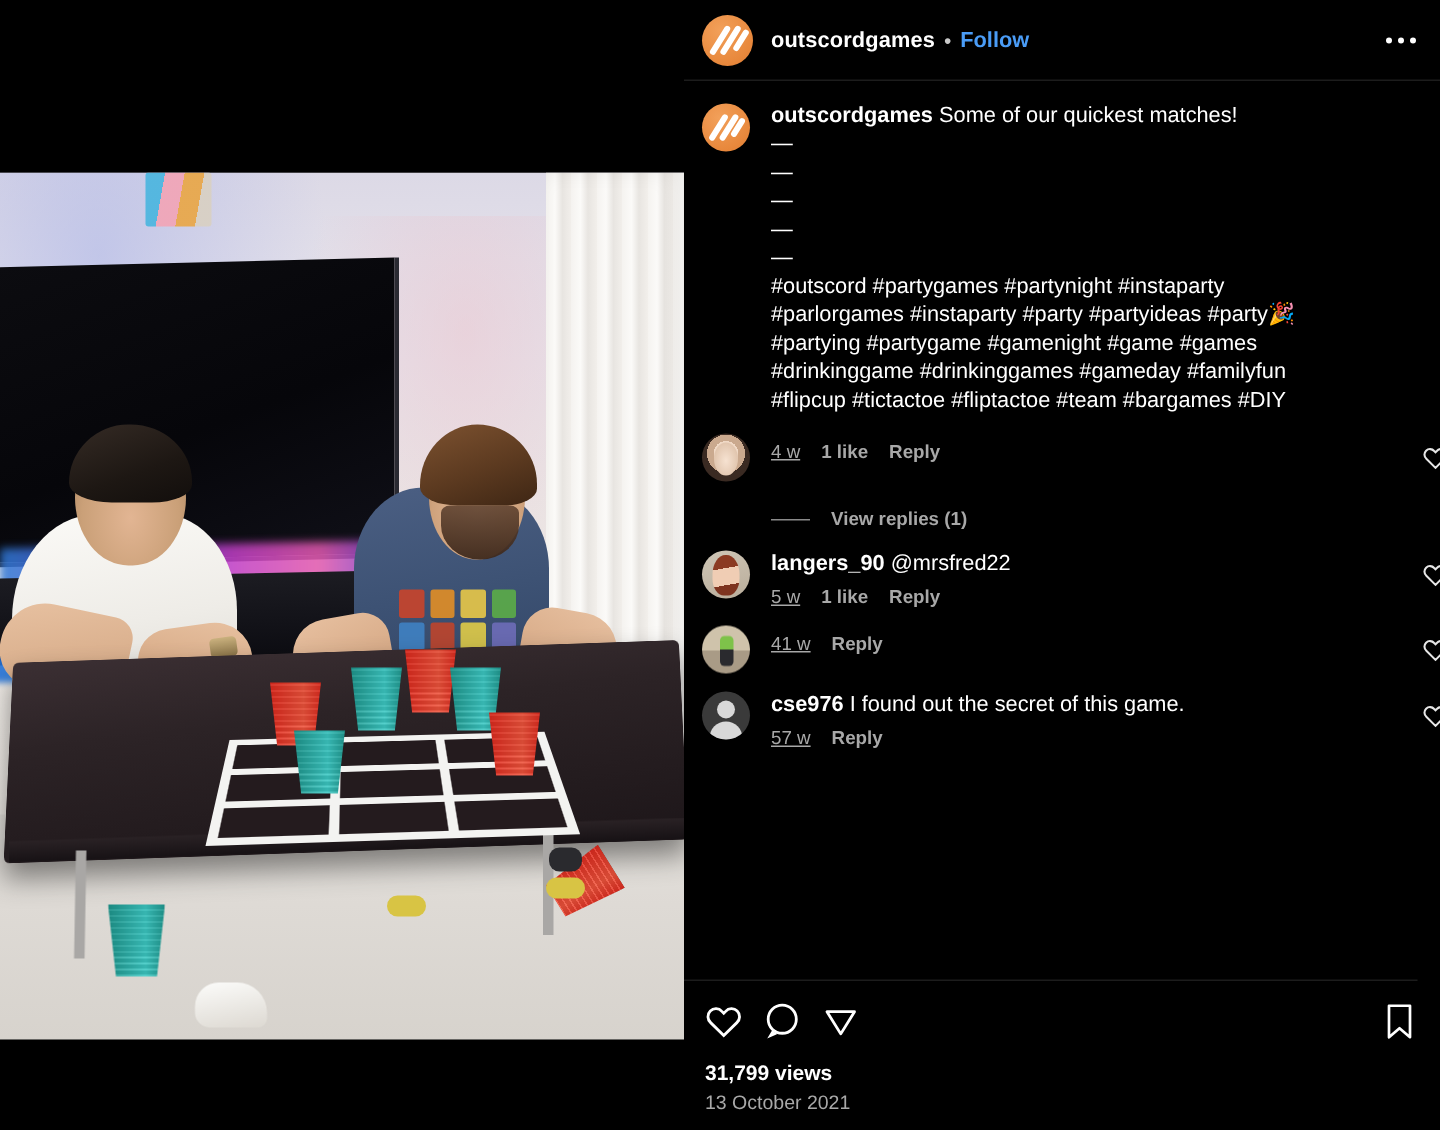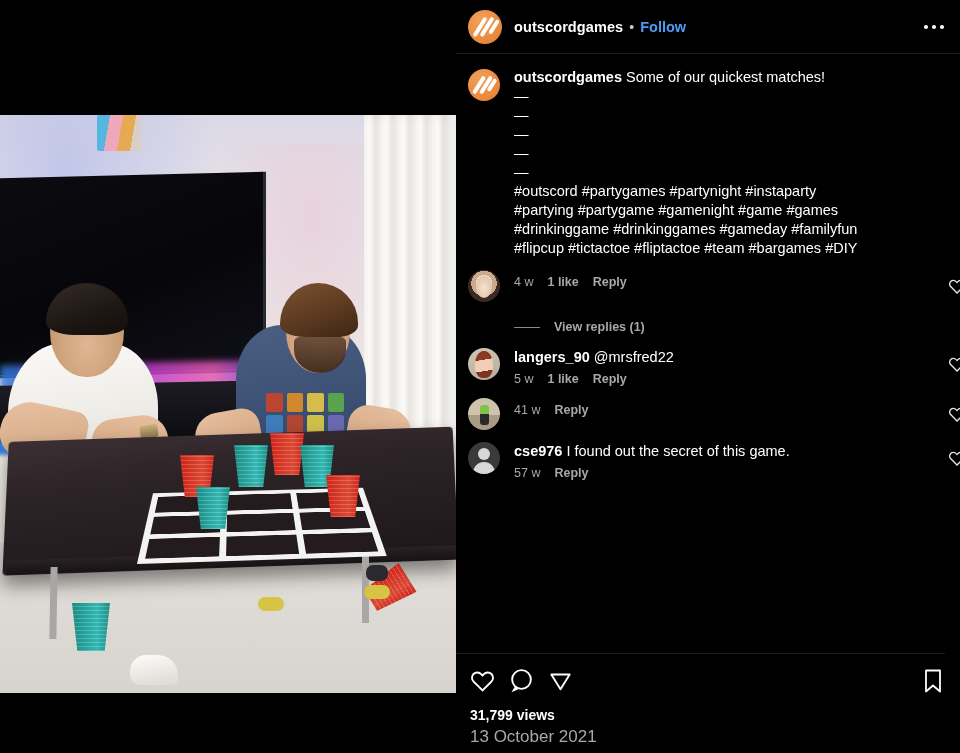--- a/index.html
+++ b/index.html
@@ -275,38 +275,38 @@
   .comment {
     display:flex; align-items:flex-start;
     padding: 12px 14px 0 12px; position:relative;
   }
   .c-avatar { width:32px; height:32px; border-radius:50%; flex:0 0 32px; overflow:hidden; background:#262626; position:relative; }
   .c-body { margin-left:14px; flex:1; }
   .c-line1 { font-size:14.5px; line-height:19px; color:#fff; }
   .c-user { font-weight:bold; }
   .c-meta { margin-top:5px; font-size:12.5px; color:#a8a8a8; display:flex; gap:14px; align-items:center; }
   .c-meta .reply, .c-meta .likes { font-weight:bold; color:#a8a8a8; cursor:pointer; }
-  .c-meta .time { color:#a8a8a8; }
+  .c-meta .time { color:#a8a8a8;text-decoration:underline; }
   .c-heart { position:absolute; right:-6px; top:20px; }
   .view-replies {
     display:flex; align-items:center; gap:14px;
     margin: 18px 0 2px 58px; font-size:12.5px; color:#a8a8a8; font-weight:bold; cursor:pointer;
   }
   .vr-line { width:26px; height:1px; background:#8a8a8a; display:block; }
 
   .ig-actions {
     position:absolute; left:0; right:15px; bottom:0; height:100px;
     border-top:1px solid #1c1c1c; background:#000;
     padding: 14px 14px 0 14px;
   }
   .act-row { display:flex; align-items:center; gap:14px; position:relative; }
   .act-icon { cursor:pointer; line-height:0; }
   .act-spacer { flex:1; }
   .views { margin-top:14px; font-size:14px; font-weight:bold; color:#fff; }
-  .date { margin-top:4px; font-size:17px; color:#a8a8a8; }
+  .date { margin-top:4px; font-size:13px; color:#a8a8a8; }
 
   
   .av-jackie { background: radial-gradient(circle at 50% 42%, #f0d9c6 0 34%, #caa98e 34% 52%, #3a2a22 52% 100%); }
   .av-jackie::after { content:""; position:absolute; left:8px; top:6px; width:16px; height:22px; background:radial-gradient(ellipse at 50% 55%, #f6e2d1, #d8b99f); border-radius:50%; }
   .av-langers { background: linear-gradient(160deg,#cfc6b6 0%, #b9ad9b 100%); }
   .av-langers::after { content:""; position:absolute; left:7px; top:3px; width:18px; height:27px; background:linear-gradient(170deg,#8b3a22 0 34%, #f0cdb4 34% 72%, #7e3420 72%); border-radius:48% 48% 42% 42%; }
   .av-adeline { background: linear-gradient(180deg,#cfc3ab 0 52%, #a99b86 52% 100%); }
   .av-adeline::after { content:""; position:absolute; left:12px; top:7px; width:9px; height:20px; background:linear-gradient(180deg,#7ec24a 0 46%, #2a2a2e 46% 100%); border-radius:3px; }
   .av-cse { background:#3a3a3a; }
   .av-cse::before { content:""; position:absolute; left:10px; top:6px; width:12px; height:12px; background:#d8d8d8; border-radius:50%; }
@@ -432,20 +432,21 @@
         <div class="cap-text">
           <span class="cap-user">outscordgames</span>
           <span>Some of our quickest matches!</span>
           <span class="cap-dash">—</span>
           <span class="cap-dash">—</span>
           <span class="cap-dash">—</span>
           <span class="cap-dash">—</span>
           <span class="cap-dash">—</span>
           <div class="cap-tags">
             <div>#outscord #partygames #partynight #instaparty</div>
+            <div>#parlorgames #instaparty #party #partyideas #party🎉</div>
             <div>#partying #partygame #gamenight #game #games</div>
             <div>#drinkinggame #drinkinggames #gameday #familyfun</div>
             <div>#flipcup #tictactoe #fliptactoe #team #bargames #DIY</div>
           </div>
         </div>
       </div>
 
       <div class="comment">
         <div class="c-avatar av-jackie"></div>
         <div class="c-body">

